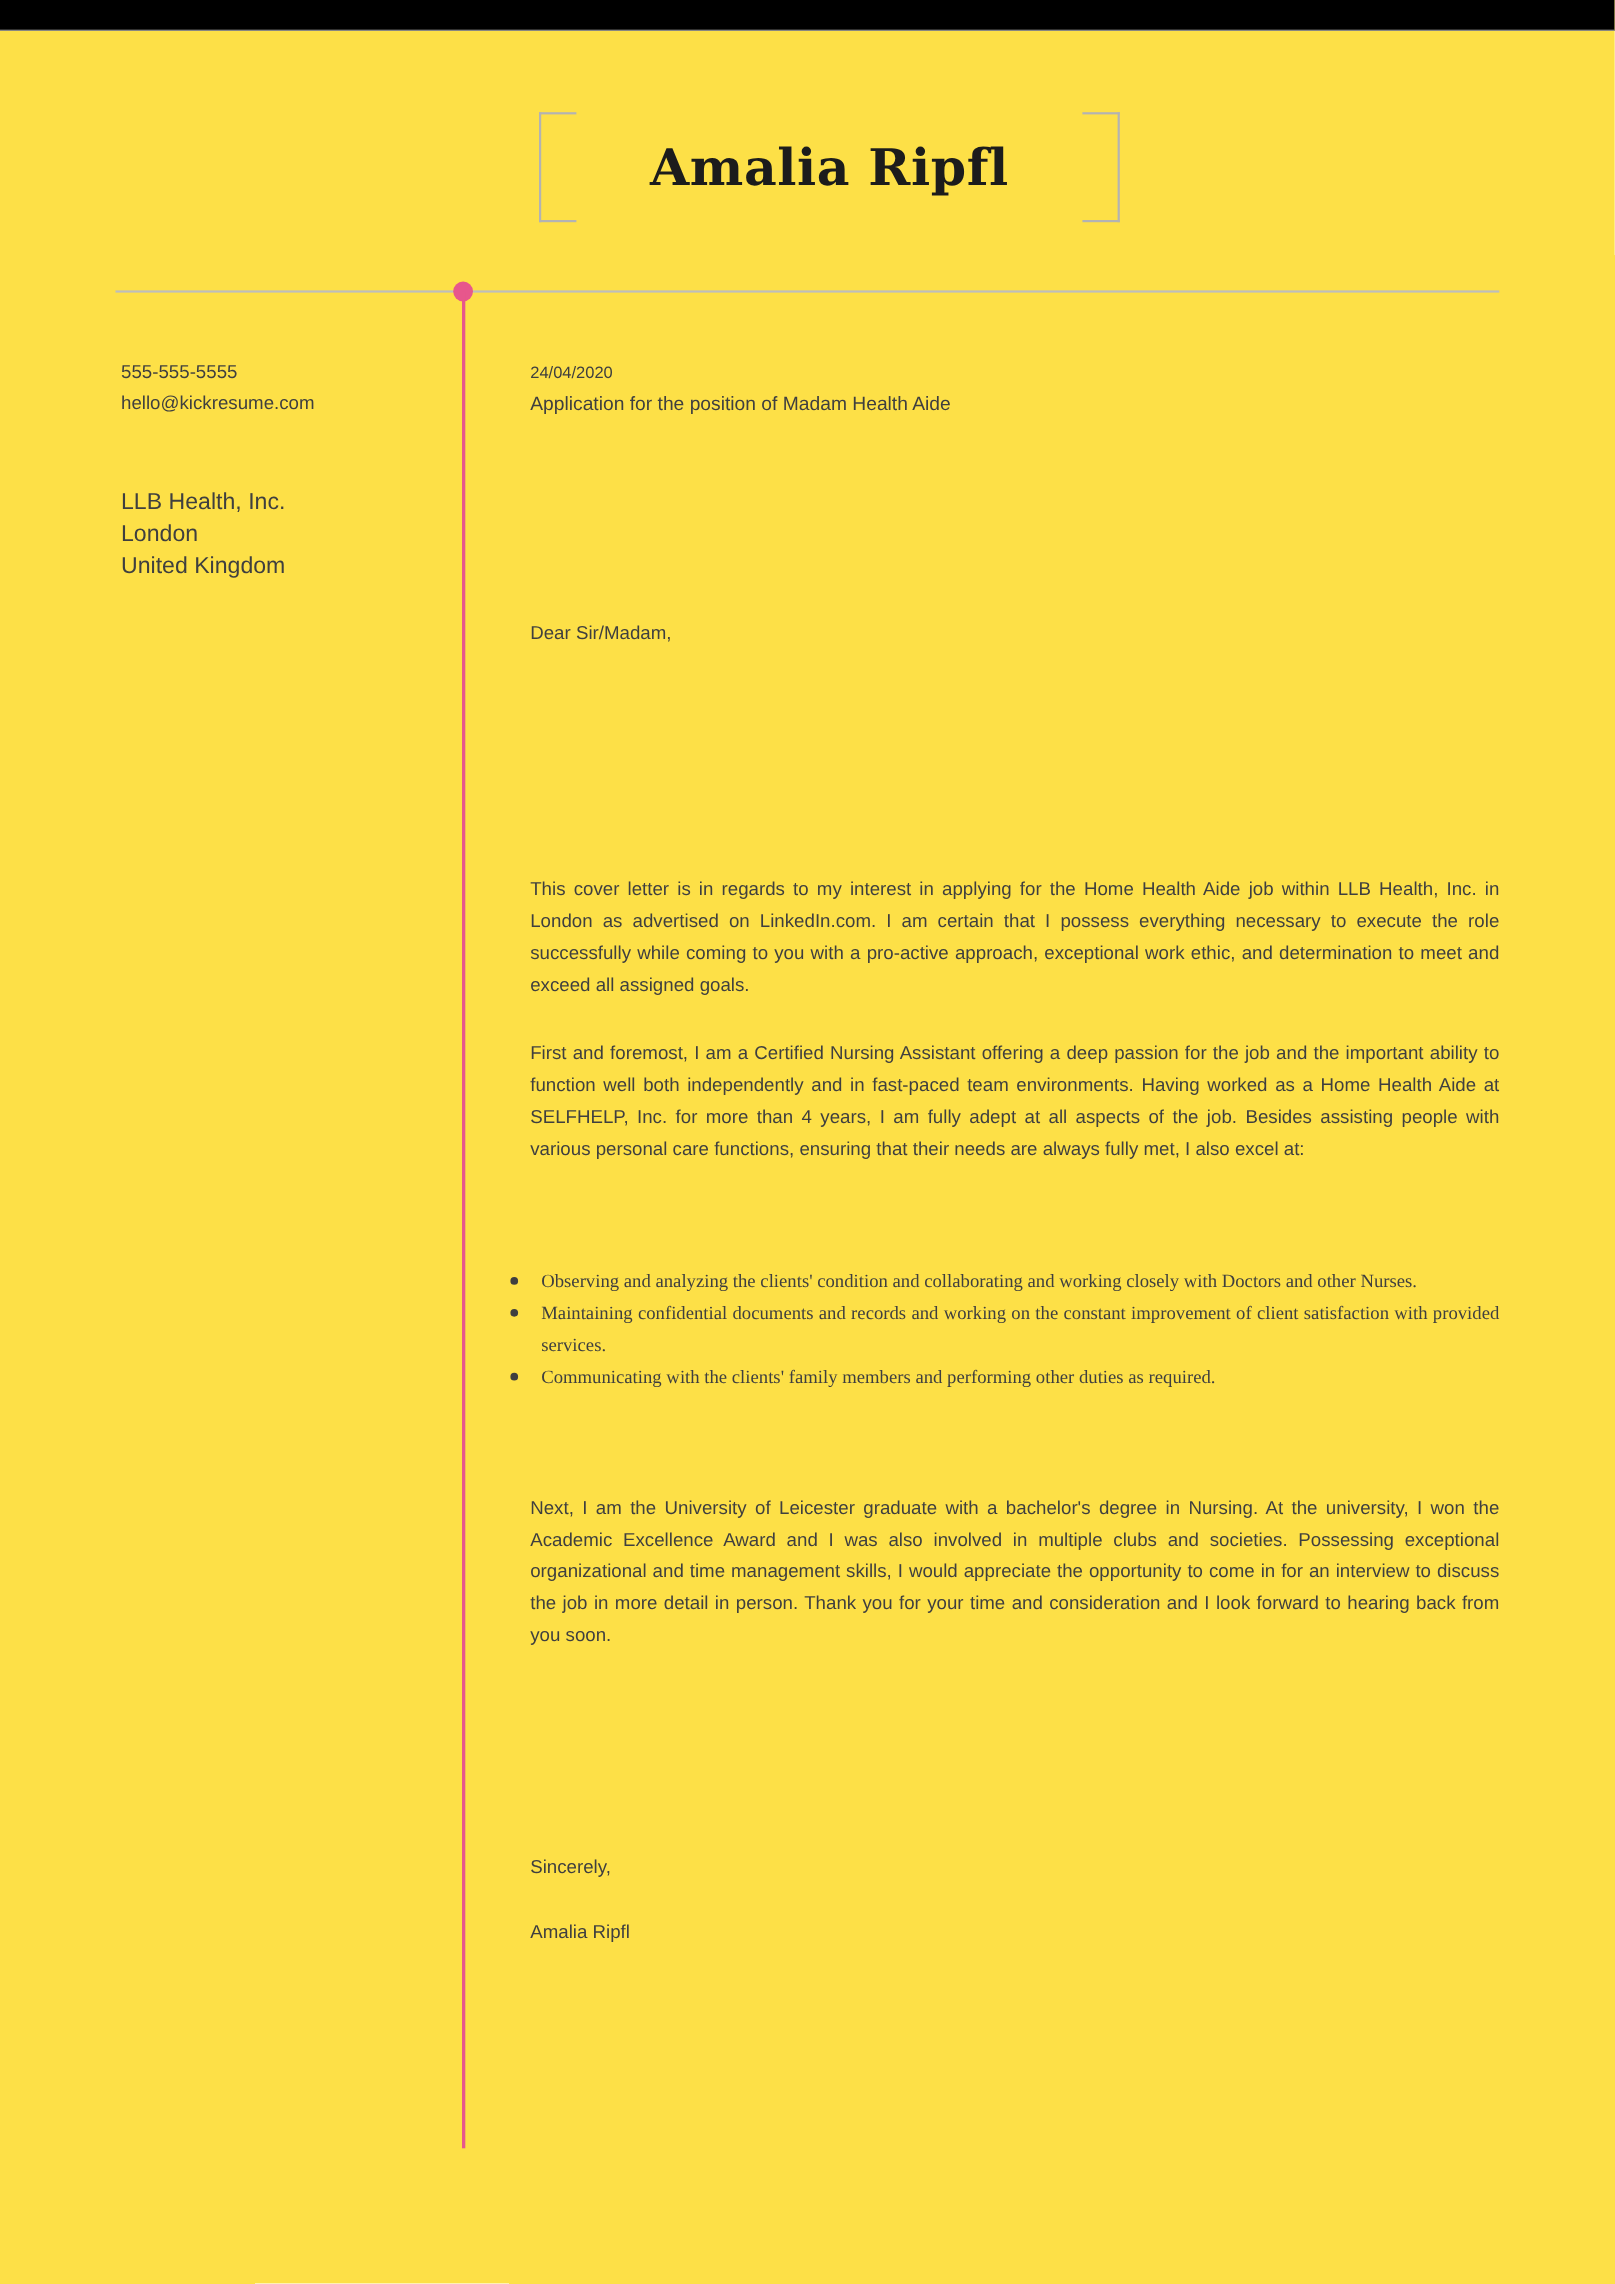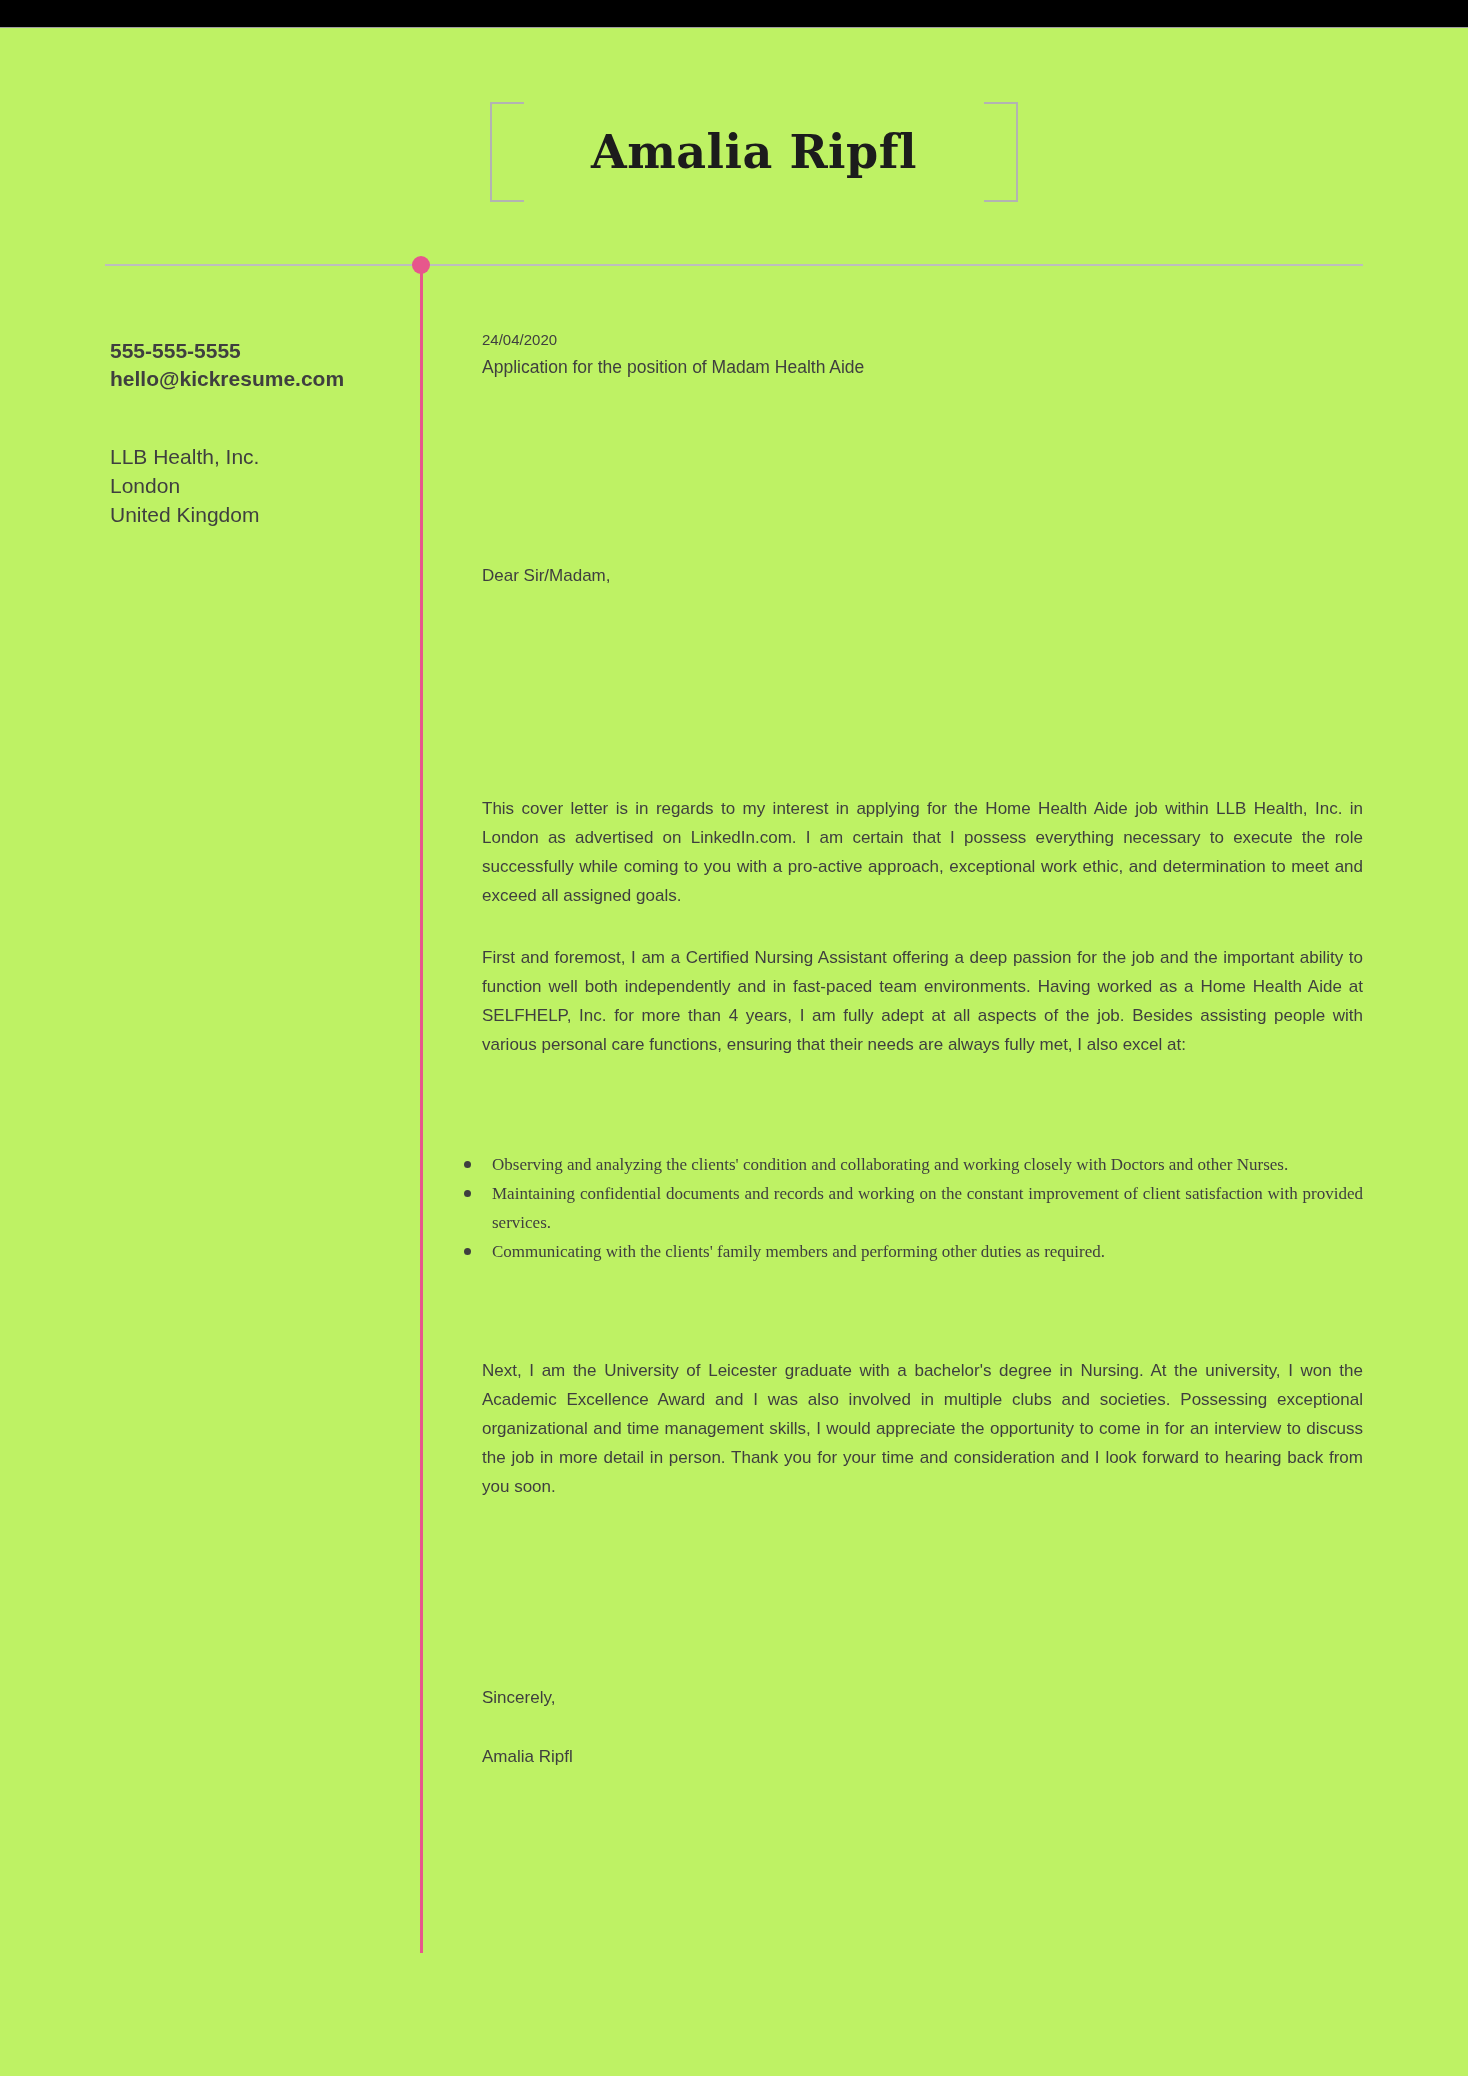--- a/index.html
+++ b/index.html
@@ -3,21 +3,21 @@
 <meta charset="utf-8">
 <style>
   * { margin: 0; padding: 0; box-sizing: border-box; }
   html, body { background: #ffffff; }
   body { font-family: "Liberation Sans", sans-serif; }
 
   .page {
     position: relative;
     width: 1468px;
     height: 2076px;
-    background: #bef264;
+    background: #fde047;
     overflow: hidden;
   }
 
   
   .topbar {
     position: absolute;
     top: 0; left: 0;
     width: 100%;
     height: 28px;
     background: #000000;
@@ -86,24 +86,23 @@
     top: 265px;
     width: 3px;
     height: 1688px;
     background: #e7578c;
   }
 
   
   .left-col { position: absolute; left: 110px; top: 0; width: 290px; color: #3f3f3f; }
   .contact {
     position: absolute;
-    top: 337px;
-    font-size: 21px;
+    top: 325px;
+    font-size: 17px;
     line-height: 28px;
-    font-weight: bold;
   }
   .company {
     position: absolute;
     top: 442px;
     font-size: 21px;
     line-height: 29px;
   }
 
   
   .right-col {

